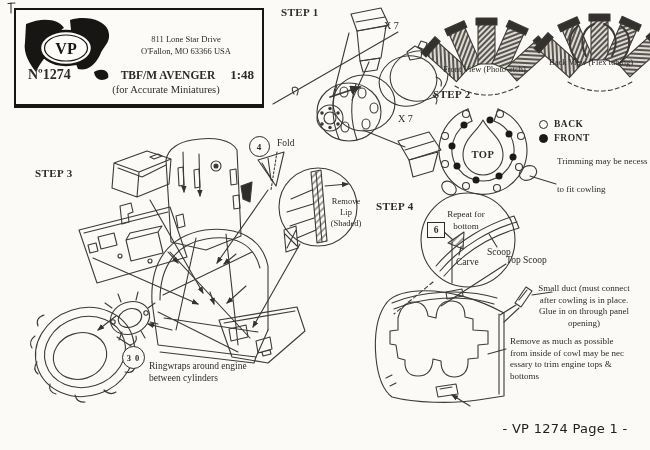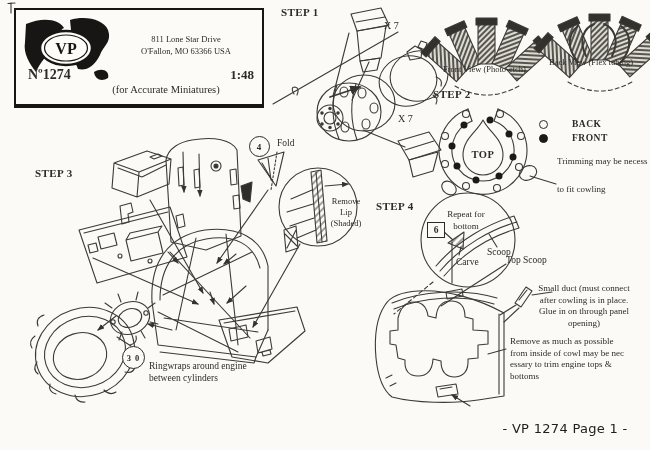--- a/index.html
+++ b/index.html
@@ -22,21 +22,21 @@
   .hdr { position:absolute; left:14px; top:8px; width:246px; height:94px;
          border:2px solid #181614; border-bottom-width:4px; background:#fcfbf8; z-index:2; }
   .hdr .company  { position:absolute; left:96px; top:9px;  width:148px; text-align:center;
                    font-weight:bold; font-size:10.5px; }
   .hdr .addr     { position:absolute; left:96px; width:148px; text-align:center; font-size:8.5px; }
   .hdr .kitnum   { position:absolute; left:12px; top:57px; font-weight:bold; font-size:14px; }
   .hdr .kittitle { position:absolute; left:82px; top:59px; width:140px; text-align:center;
                    font-weight:bold; font-size:11.5px; }
   .hdr .kitscale { position:absolute; right:8px; top:57px; font-weight:bold; font-size:13px; }
   .hdr .kitsub   { position:absolute; left:70px; top:74px; width:160px; text-align:center; font-size:10.5px; }
-  .legend-row { position:absolute; display:flex; align-items:center; gap:24px;
+  .legend-row { position:absolute; display:flex; align-items:center; gap:6px;
                 font-size:9.5px; font-weight:bold; letter-spacing:.5px; }
   .dot-open   { width:7px; height:7px; border:1.4px solid #2d2b28; border-radius:50%; background:#fbfaf7; }
   .dot-filled { width:7px; height:7px; border:1.4px solid #1c1a18; border-radius:50%; background:#1c1a18; }
   .footer { position:absolute; left:490px; top:421px; width:150px; text-align:center;
             font-family:"DejaVu Sans", sans-serif; font-size:13px; color:#22201d; letter-spacing:.3px; }
   .toplbl { font-weight:bold; font-size:10.5px; letter-spacing:.5px; }
 </style>
 </head>
 <body>
 
@@ -279,20 +279,21 @@
       <path d="M52,6 C68,1 86,6 90,16 C94,28 86,31 82,41 C76,53 68,57 60,55 C56,45 52,37 54,26 Z" fill="#181614"></path>
       <path d="M76,58 C84,53 92,57 90,64 C84,68 77,66 76,58 Z" fill="#181614"></path>
       <ellipse cx="48" cy="34" rx="26" ry="17" fill="#fdfcf9" stroke="#181614" stroke-width="2.4"></ellipse>
       <ellipse cx="48" cy="34" rx="21.5" ry="13" fill="none" stroke="#181614" stroke-width="1.2"></ellipse>
       <text x="48" y="40" text-anchor="middle" font-family="Liberation Serif, serif" font-weight="bold" font-size="16" fill="#181614">VP</text>
       <text x="47" y="62" text-anchor="middle" font-family="Liberation Serif, serif" font-style="italic" font-size="6.5" fill="#fdfcf9">the world in scale</text>
     </svg>
     <div class="addr" style="top:24px;">811 Lone Star Drive</div>
     <div class="addr" style="top:36px;">O'Fallon, MO 63366  USA</div>
     <div class="kitnum">Nº1274</div>
+    <div class="kittitle">TBF/M AVENGER</div>
     <div class="kitscale">1:48</div>
     <div class="kitsub">(for Accurate Miniatures)</div>
   </div>
 
   <div class="lbl step" style="left:281px; top:6px;">STEP 1</div>
   <div class="lbl ann" style="left:384px; top:20px; font-size:10px;">X 7</div>
   <div class="lbl ann" style="left:398px; top:113px; font-size:10px;">X 7</div>
 
   <div class="lbl ann8" style="left:443px; top:64px;">Front View (Photo-etch)</div>
   <div class="lbl ann8" style="left:549px; top:57px;">Back View (Flex tubing)</div>

